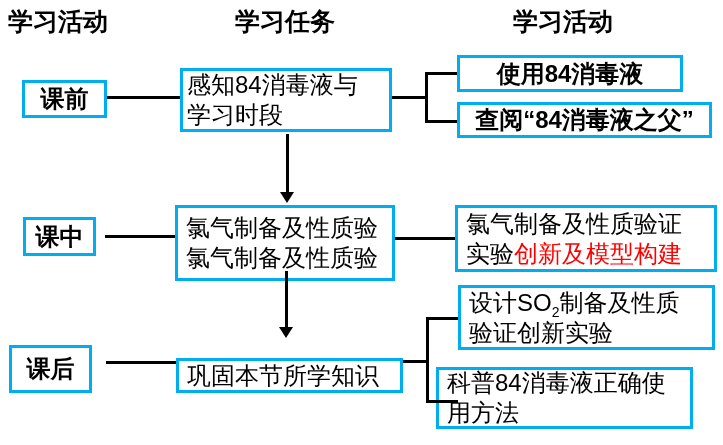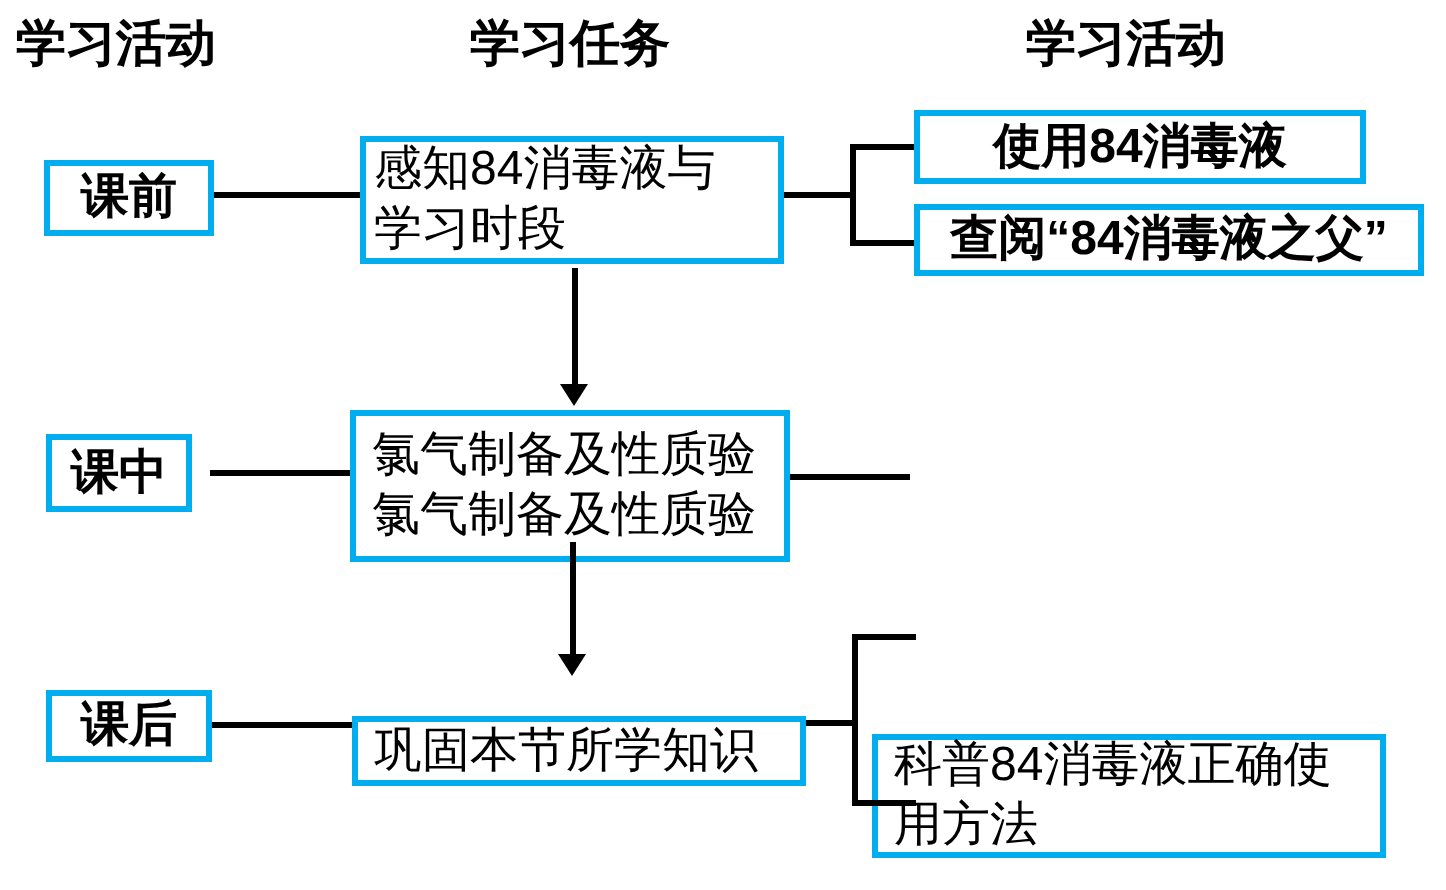--- a/index.html
+++ b/index.html
@@ -64,41 +64,49 @@
   <div class="col-header" style="left:8px; top:5px;">学习活动</div>
   <div class="col-header" style="left:235px; top:5px;">学习任务</div>
   <div class="col-header" style="left:513px; top:5px;">学习活动</div>
 
   <div class="box center" style="left:22px; top:80px; width:85px; height:38px;">
     <span class="line">课前</span>
   </div>
   <div class="box center" style="left:23px; top:217px; width:73px; height:39px;">
     <span class="line">课中</span>
   </div>
-  <div class="box center" style="left:23px; top:345px; width:83px; height:36px;">
+  <div class="box center" style="left:9px; top:345px; width:83px; height:48px;">
     <span class="line">课后</span>
   </div>
 
   <div class="box left" style="left:180px; top:68px; width:212px; height:64px; padding-left:4px;">
     <span class="line">感知84消毒液与</span>
     <span class="line">学习时段</span>
   </div>
   <div class="box left" style="left:175px; top:205px; width:220px; height:76px; padding-left:8px;">
     <span class="line">氯气制备及性质验</span>
     <span class="line">氯气制备及性质验</span>
   </div>
   <div class="box left" style="left:176px; top:358px; width:227px; height:35px; padding-left:8px;">
     <span class="line">巩固本节所学知识</span>
   </div>
 
   <div class="box center" style="left:457px; top:55px; width:226px; height:37px;">
     <span class="line">使用84消毒液</span>
   </div>
   <div class="box center" style="left:457px; top:102px; width:255px; height:36px;justify-content:center;">
     <span class="line">查阅“84消毒液之父”</span>
+  </div>
+  <div class="box left" style="left:455px; top:205px; width:262px; height:67px; padding-left:8px;">
+    <span class="line">氯气制备及性质验证</span>
+    <span class="line"><span>实验</span><span class="red">创新及模型构建</span></span>
+  </div>
+  <div class="box left" style="left:458px; top:285px; width:257px; height:65px; padding-left:8px;">
+    <span class="line"><span>设计SO</span><sub class="small">2</sub><span>制备及性质</span></span>
+    <span class="line">验证创新实验</span>
   </div>
   <div class="box left" style="left:436px; top:367px; width:257px; height:62px; padding-left:8px;">
     <span class="line">科普84消毒液正确使</span>
     <span class="line">用方法</span>
   </div>
 
   <div class="hline" style="left:107px; top:96px; width:73px; height:3px;"></div>
   <div class="hline" style="left:392px; top:96px; width:36px; height:3px;"></div>
   <div class="vline" style="left:425px; top:72px; width:3px; height:51px;"></div>
   <div class="hline" style="left:428px; top:72px; width:29px; height:3px;"></div>

